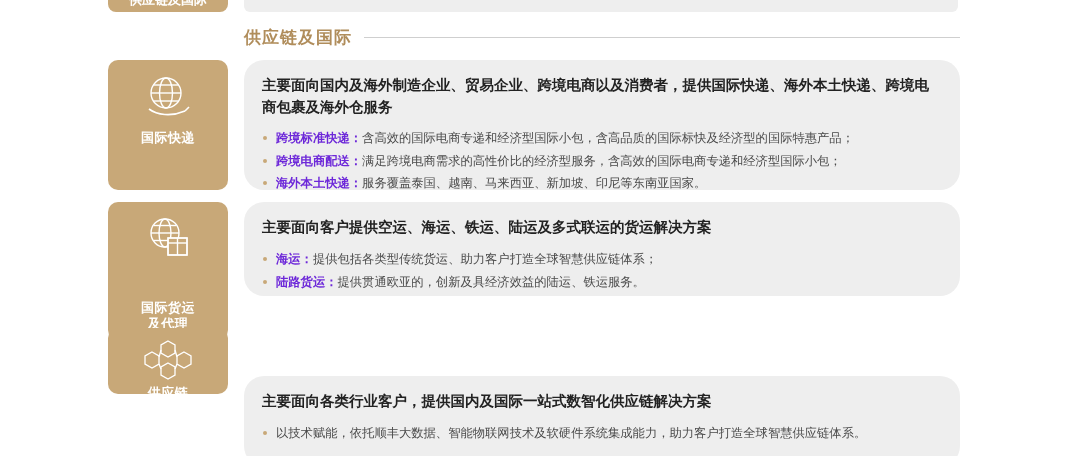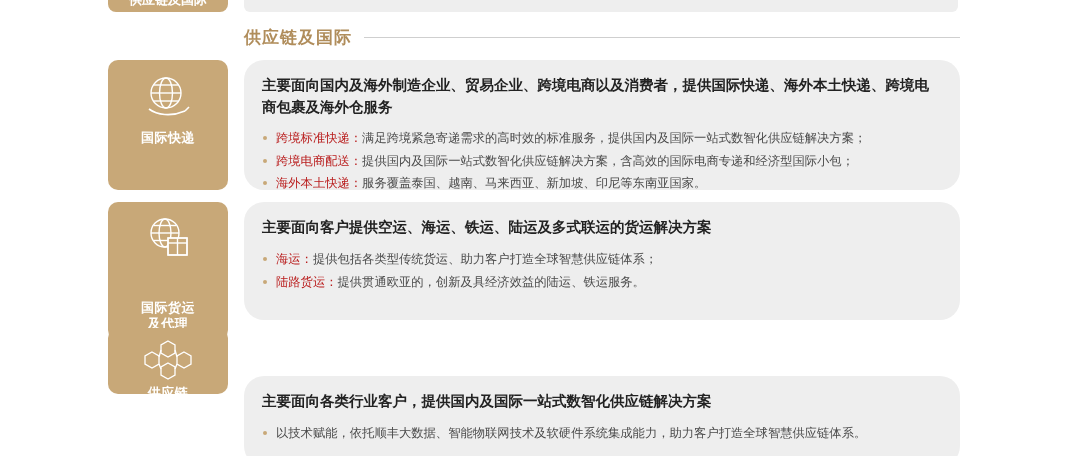--- a/index.html
+++ b/index.html
@@ -127,21 +127,21 @@
   .panel {
     margin-left: 16px;
     width: 716px;
     background: #eeeeee;
     border-radius: 20px;
     box-sizing: border-box;
     padding: 14px 18px 12px 18px;
     flex: none;
   }
   .row-1 .panel { height: 130px; }
-  .row-2 .panel { height: 118px; }
+  .row-2 .panel { height: 94px; }
   .row-3 .panel { height: 90px; margin-top: 48px; }
 
   .panel-title {
     font-size: 14.5px;
     font-weight: bold;
     color: #222;
     line-height: 1.55;
     margin-bottom: 8px;
   }
   .row-2 .panel-title,
@@ -163,22 +163,22 @@
     content: "";
     position: absolute;
     left: 1px;
     top: 9px;
     width: 4px;
     height: 4px;
     border-radius: 50%;
     background: #c8a878;
   }
   .bullets b {
-    color: #b91c1c;
-    font-weight: normal;
+    color: #6d28d9;
+    font-weight: bold;
   }
 </style>
 </head>
 <body>
 
 <div class="page">
 
   <div class="top-clip">
     <div class="card-tile">供应链及国际</div>
     <div class="card-body">物流服务</div>
@@ -200,22 +200,22 @@
           <line x1="12.5" y1="30" x2="37.5" y2="30"></line>
           <path d="M8 38 C16 44 30 46 44 40" stroke-width="1.6"></path>
           <path d="M44 40 L48 36" stroke-width="1.6"></path>
         </svg>
       </div>
       <div class="tile-label">国际快递</div>
     </div>
     <div class="panel">
       <div class="panel-title">主要面向国内及海外制造企业、贸易企业、跨境电商以及消费者，提供国际快递、海外本土快递、跨境电商包裹及海外仓服务</div>
       <ul class="bullets">
-        <li><b>跨境标准快递：</b><span>满足跨境紧急寄递需求的高时效的标准服务，提供国内及国际一站式数智化供应链解决方案；</span></li>
-        <li><b>跨境电商配送：</b><span>提供国内及国际一站式数智化供应链解决方案，含高效的国际电商专递和经济型国际小包；</span></li>
+        <li><b>跨境标准快递：</b><span>含高效的国际电商专递和经济型国际小包，含高品质的国际标快及经济型的国际特惠产品；</span></li>
+        <li><b>跨境电商配送：</b><span>满足跨境电商需求的高性价比的经济型服务，含高效的国际电商专递和经济型国际小包；</span></li>
         <li><b>海外本土快递：</b><span>服务覆盖泰国、越南、马来西亚、新加坡、印尼等东南亚国家。</span></li>
       </ul>
     </div>
   </div>
 
   <div class="row row-2">
     <div class="tile">
       <div class="tile-icon">
         <svg width="54" height="50" viewBox="0 0 54 50" fill="none" stroke="#ffffff" stroke-width="1.4">
           <circle cx="24" cy="21" r="14"></circle>

